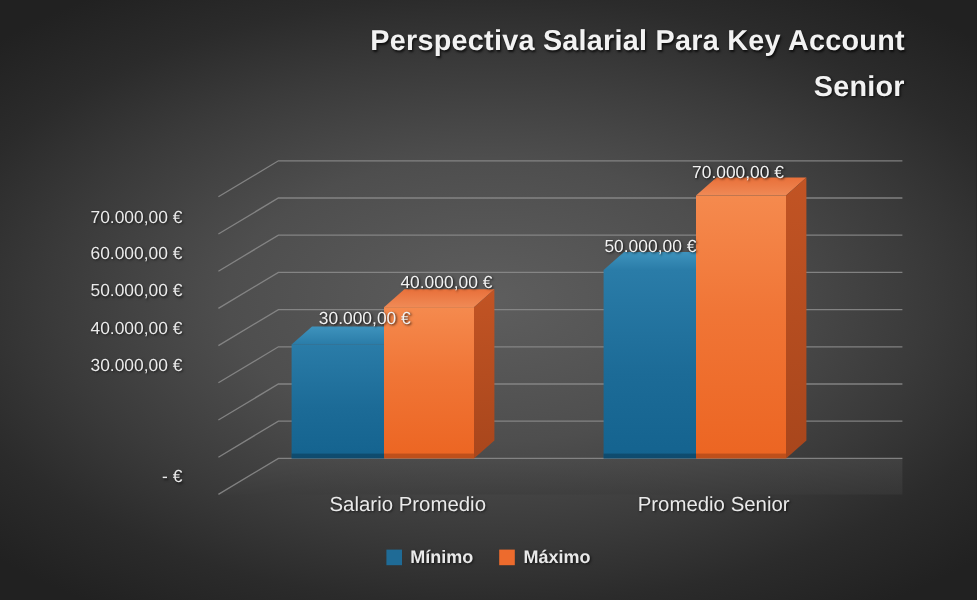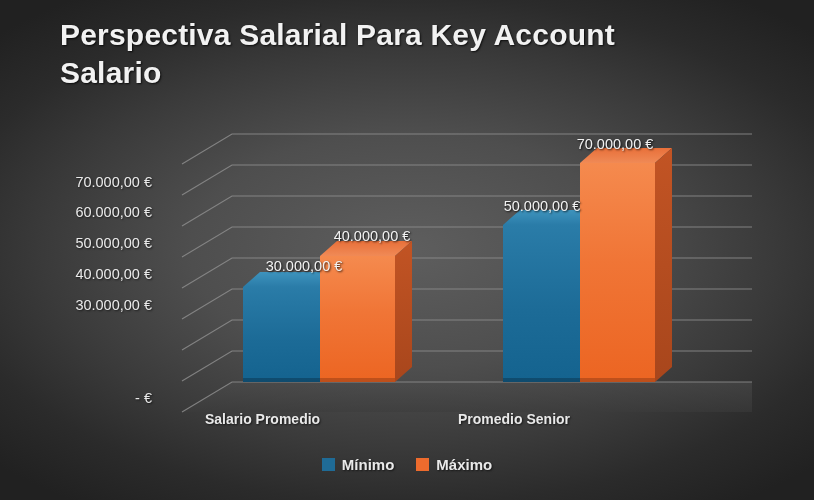--- a/index.html
+++ b/index.html
@@ -15,23 +15,23 @@
     font-family: "Liberation Sans", sans-serif;
     background:
       radial-gradient(ellipse 70% 62% at 50% 50%, #5e5e5e 0%, #4e4e4e 38%, #3a3a3a 64%, #2b2b2b 82%, #212121 100%);
   }
   
   #chart-title {
     position: absolute;
     left: 60px;
     top: 16px;
     width: 694px;
-    text-align: left;
+    text-align: right;
     color: #f2f2f2;
-    font-size: 30px;
+    font-size: 24px;
     font-weight: bold;
     line-height: 38px;
     letter-spacing: 0.2px;
     text-shadow: 1px 1px 2px rgba(0,0,0,.75);
   }
   
   #plot {
     position: absolute;
     left: 0;
     top: 0;
@@ -54,25 +54,24 @@
     position: absolute;
     left: 32px;
     top: 0;
     width: 120px;
     height: 500px;
   }
   
   .cattick {
     position: absolute;
     color: #e9e9e9;
-    font-size: 14px;
-    text-align: left;
+    font-size: 17px;
+    text-align: right;
     text-shadow: 1px 1px 2px rgba(0,0,0,.6);
     white-space: nowrap;
-    font-weight: bold;
   }
   
   .dlabel {
     position: absolute;
     color: #f2f2f2;
     font-size: 14.5px;
     text-align: center;
     white-space: nowrap;
     text-shadow: 1px 1px 2px rgba(0,0,0,.8);
   }
@@ -104,21 +103,21 @@
     text-shadow: 1px 1px 2px rgba(0,0,0,.6);
   }
 </style>
 </head>
 <body>
 
 <div id="slide">
 
   <div id="chart-title">
     <div>Perspectiva Salarial Para Key Account</div>
-    <div>Salario</div>
+    <div>Senior</div>
   </div>
 
   <div id="plot">
     <svg width="814" height="500" viewBox="0 0 814 500" xmlns="http://www.w3.org/2000/svg">
       <defs>
         <linearGradient id="gradBlueFront" x1="0" y1="0" x2="0" y2="1">
           <stop offset="0%" stop-color="#2A7CA8"></stop>
           <stop offset="55%" stop-color="#1C6B97"></stop>
           <stop offset="100%" stop-color="#14638F"></stop>
         </linearGradient>

